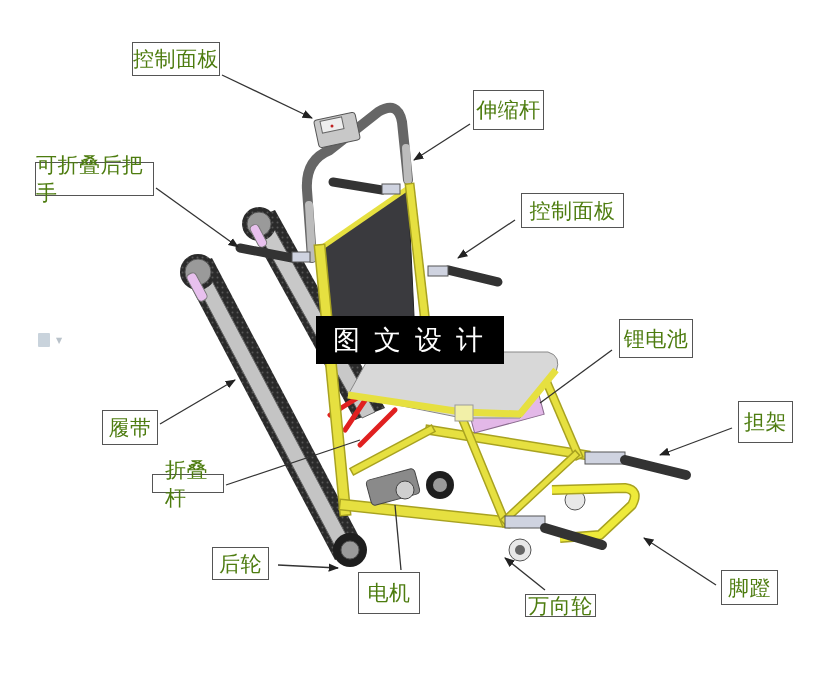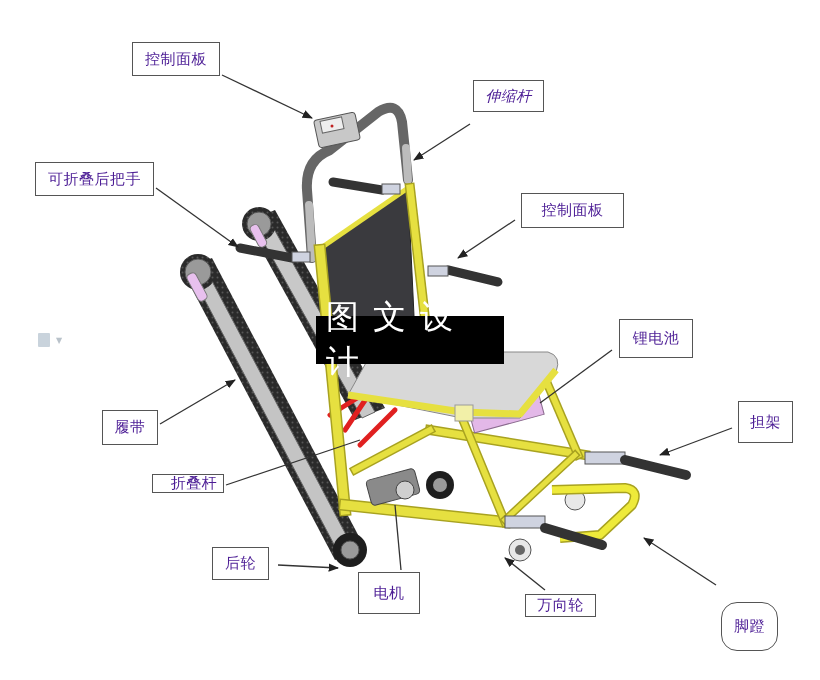--- a/index.html
+++ b/index.html
@@ -1,19 +1,19 @@
 <!DOCTYPE html>
 <html><head>
 <meta charset="utf-8">
 <style>
   html,body{margin:0;padding:0;background:#ffffff;}
   body{width:820px;height:680px;position:relative;overflow:hidden;font-family:"DejaVu Sans","Liberation Sans",sans-serif;}
   #stage{position:absolute;left:0;top:0;width:820px;height:680px;}
-  .label-box{position:absolute;background:#fff;border:1.5px solid #555;box-sizing:border-box;display:flex;align-items:center;justify-content:center;font-size:15px;color:#4c1d95;letter-spacing:0.5px;}
-  .watermark{position:absolute;left:316px;top:316px;width:188px;height:48px;background:#000;color:#fff;display:flex;align-items:center;justify-content:center;font-family:"DejaVu Serif","Liberation Serif",serif;font-size:33px;letter-spacing:14px;padding-left:10px;box-sizing:border-box;}
+  .label-box{position:absolute;background:#fff;border:1.5px solid #555;box-sizing:border-box;display:flex;align-items:center;justify-content:center;font-size:21px;color:#4d7c0f;letter-spacing:0.5px;}
+  .watermark{position:absolute;left:316px;top:316px;width:188px;height:48px;background:#000;color:#fff;display:flex;align-items:center;justify-content:center;font-family:"DejaVu Serif","Liberation Serif",serif;font-size:27px;letter-spacing:14px;padding-left:10px;box-sizing:border-box;}
   .doc-icon{position:absolute;left:38px;top:333px;width:12px;height:14px;background:#c9d3dc;border-radius:1px;}
   .doc-caret{position:absolute;left:56px;top:336px;font-size:8px;color:#b9c2ca;}
 </style>
 </head>
 <body>
 
 <div id="stage">
   <svg width="820" height="680" viewBox="0 0 820 680" xmlns="http://www.w3.org/2000/svg">
     <defs>
       <marker id="ah" viewBox="0 0 10 10" refX="9" refY="5" markerWidth="8" markerHeight="8" orient="auto-start-reverse">
@@ -145,25 +145,25 @@
     </g>
   </svg>
 
   <div class="doc-icon"></div>
   <div class="doc-caret">▼</div>
 
   <div class="watermark">图文设计</div>
 
   <div id="labels">
       <div class="label-box" style="left: 132px; top: 42px; width: 88px; height: 34px;">控制面板</div>
-      <div class="label-box" style="left: 473px; top: 80px; width: 71px; height: 32px; font-style: italic;">伸缩杆</div>
+      <div class="label-box" style="left: 473px; top: 90px; width: 71px; height: 40px;">伸缩杆</div>
       <div class="label-box" style="left: 35px; top: 162px; width: 119px; height: 34px;">可折叠后把手</div>
       <div class="label-box" style="left: 521px; top: 193px; width: 103px; height: 35px;">控制面板</div>
       <div class="label-box" style="left: 619px; top: 319px; width: 74px; height: 39px;">锂电池</div>
       <div class="label-box" style="left: 102px; top: 410px; width: 56px; height: 35px;">履带</div>
       <div class="label-box" style="left: 738px; top: 401px; width: 55px; height: 42px; text-align: center;">担架</div>
       <div class="label-box" style="left: 152px; top: 474px; width: 72px; height: 19px; padding-left: 12px;">折叠杆</div>
       <div class="label-box" style="left: 212px; top: 547px; width: 57px; height: 33px;">后轮</div>
       <div class="label-box" style="left: 358px; top: 572px; width: 62px; height: 42px;">电机</div>
       <div class="label-box" style="left: 525px; top: 594px; width: 71px; height: 23px;">万向轮</div>
-      <div class="label-box" style="left: 721px; top: 602px; width: 57px; height: 49px; border-radius: 16px;">脚蹬</div>
+      <div class="label-box" style="left: 721px; top: 570px; width: 57px; height: 35px;">脚蹬</div>
     </div>
 </div>
 
 </body></html>

